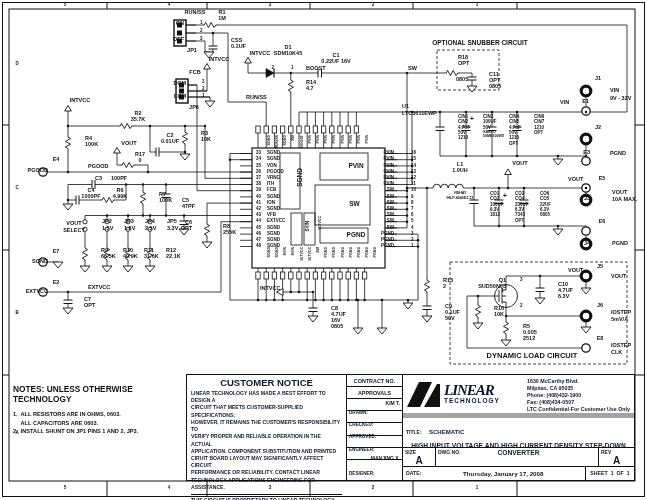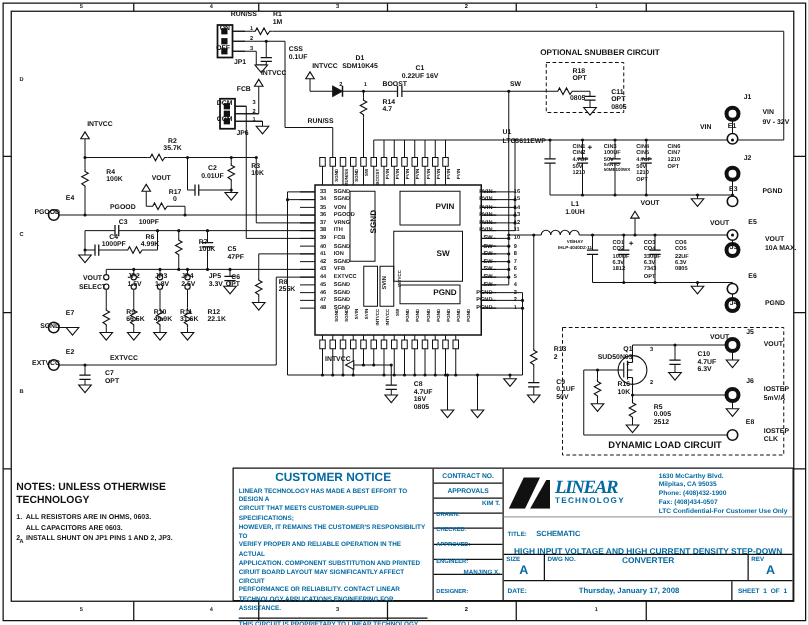--- a/index.html
+++ b/index.html
@@ -8,35 +8,35 @@
   svg.canvas{position:absolute;left:0;top:0;}
   .labels{position:absolute;left:12px;top:0;width:647px;height:500px;pointer-events:none;}
   .slabel{position:absolute;font:bold 5.5px "Liberation Sans",sans-serif;color:#111;
           line-height:1;white-space:nowrap;}
   .t3{font-size:3.6px}.t4{font-size:4.5px}.t6{font-size:6.5px}.t7{font-size:7.5px}
   .c{transform:translateX(-50%)}
   .r{transform:translateX(-100%)}
   .v{writing-mode:vertical-rl;transform:rotate(180deg)}
   
   #tb{position:absolute;left:186px;top:374px;width:449px;height:107px;
-      border:1px solid #111;box-sizing:border-box;display:flex;color:#0369a1;}
+      border:1px solid #111;box-sizing:border-box;display:flex;color:#0f172a;}
   .tb-col{box-sizing:border-box;height:100%;}
   #notice{width:160px;border-right:1px solid #111;display:flex;flex-direction:column;padding:2px 4px 0 4px;}
   #notice .cn-title{font:bold 9.5px "Liberation Sans",sans-serif;text-align:center;margin-bottom:2px;}
   #notice .cn-body div{font:bold 5.1px "Liberation Sans",sans-serif;line-height:1.42;}
   #notice .cn-foot{border-top:1px solid #111;margin-top:3px;padding-top:2px;}
   #notice .cn-foot div{font:bold 5.1px "Liberation Sans",sans-serif;line-height:1.45;}
   #appr{width:56px;border-right:1px solid #111;display:flex;flex-direction:column;}
   .appr-hd{font:bold 5.4px "Liberation Sans",sans-serif;text-align:center;
            border-bottom:1px solid #111;padding:3px 1px 2px 1px;}
   .appr-row{border-bottom:1px solid #111;height:12.2px;padding:1px 2px 0 2px;box-sizing:border-box;}
   .appr-row .lab{font:bold 4.6px "Liberation Sans",sans-serif;}
   .appr-row .val{font:bold 5px "Liberation Sans",sans-serif;float:right;}
   #rightcol{flex:1;display:flex;flex-direction:column;}
-  #logorow{height:38px;display:flex;border-bottom:1px solid #a3a3a3;justify-content:flex-end;}
+  #logorow{height:38px;display:flex;border-bottom:5px solid #a3a3a3;justify-content:flex-end;}
   #logo{width:118px;display:flex;align-items:center;padding-left:4px;}
   #logotext{margin-left:3px;}
   #logotext .l1{font:italic bold 15px "Liberation Serif",serif;letter-spacing:-1px;line-height:.9;}
   #logotext .l2{font:bold 6.5px "Liberation Sans",sans-serif;letter-spacing:1px;}
   #addr{flex:1;padding:3px 0 0 2px;}
   #addr div{font:bold 5.3px "Liberation Sans",sans-serif;line-height:1.32;}
   #titlerow{height:29px;padding:2px 3px;box-sizing:border-box;}
   #titlerow .tl{font:bold 5px "Liberation Sans",sans-serif;display:inline-block;}
   #titlerow .tv{font:bold 6px "Liberation Sans",sans-serif;display:inline-block;margin-left:3px;}
   #titlerow .sub{font:bold 6.7px "Liberation Sans",sans-serif;text-align:center;margin-top:4px;}

